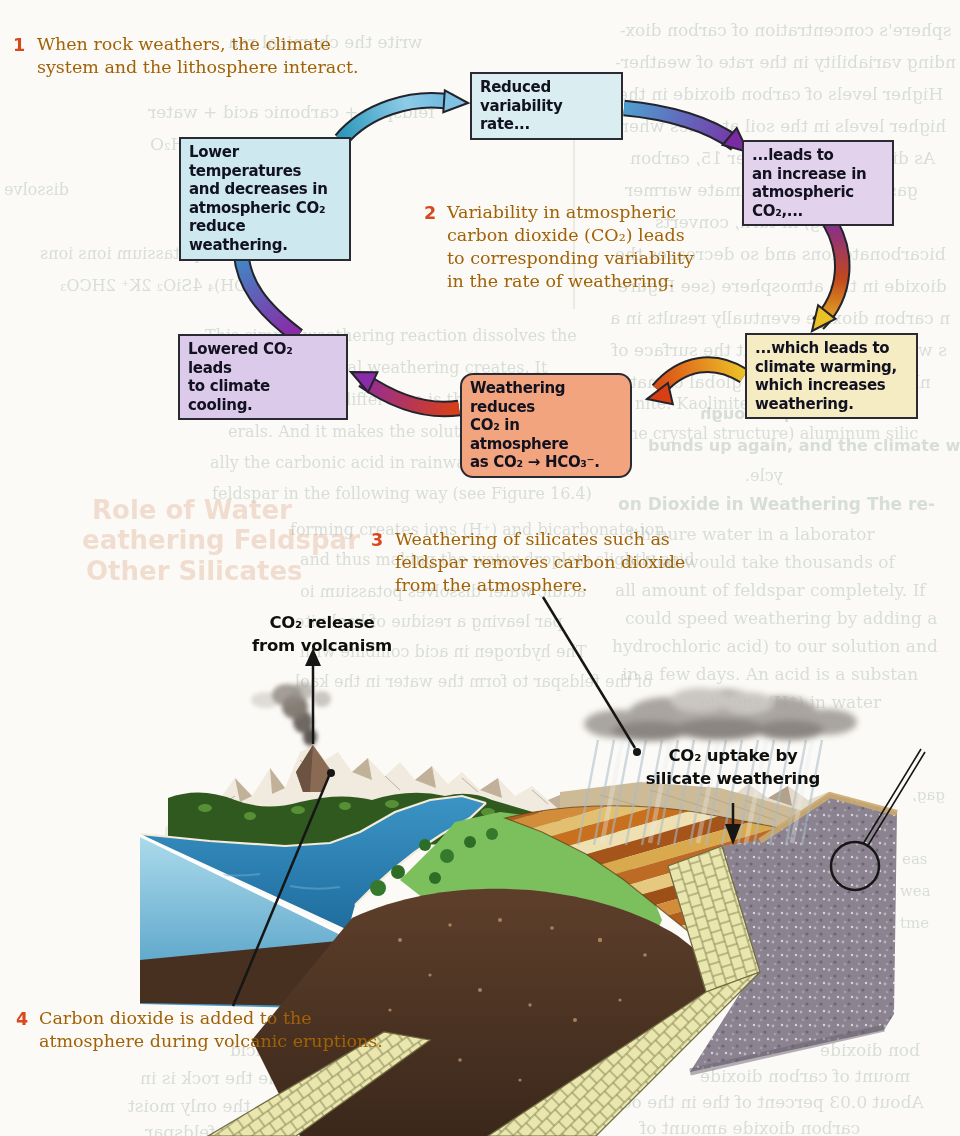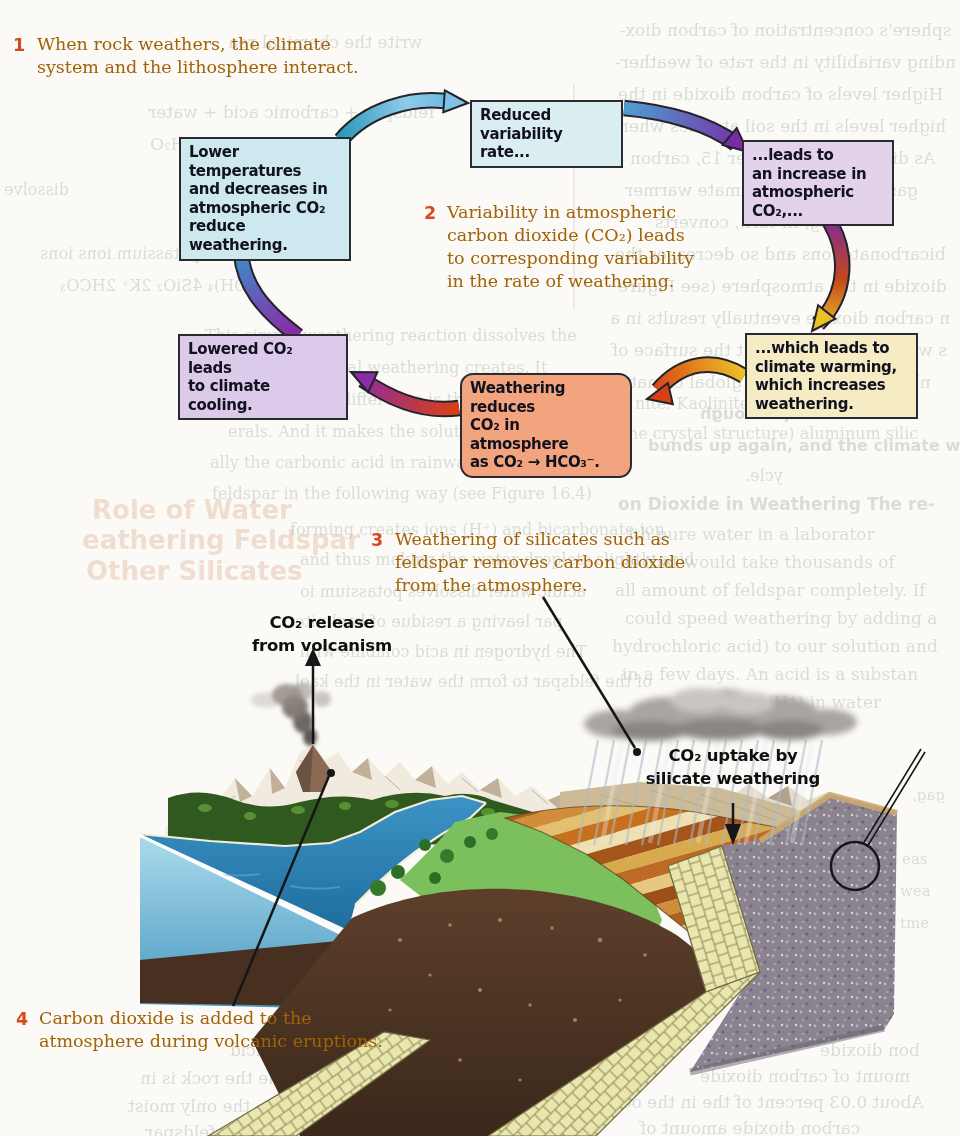--- a/index.html
+++ b/index.html
@@ -378,21 +378,21 @@
         <line x1="313" y1="744" x2="313" y2="664"></line>
         <path d="M313,648 L305,666 L321,666 Z" fill="#161616" stroke="none"></path>
         <line x1="733" y1="803" x2="733" y2="827"></line>
         <path d="M733,845 L725,824 L741,824 Z" fill="#161616" stroke="none"></path>
         <circle cx="855" cy="866" r="24" stroke-width="2.5"></circle>
         <path d="M863,844 L921,749 M867,847 L925,752" stroke-width="1.6"></path>
       </g>
     </g>
   </svg>
 
-  <div class="cbox" style="left: 470px; top: 72px; width: 153px; background: rgb(218, 238, 242); margin-top: 28px;">
+  <div class="cbox" style="left: 470px; top: 72px; width: 153px; background: rgb(218, 238, 242);">
     <div>Reduced</div>
     <div>variability rate...</div>
   </div>
   <div class="cbox" style="left: 742px; top: 140px; width: 152px; background: rgb(226, 210, 236);">
     <div>...leads  to</div>
     <div>an increase in</div>
     <div>atmospheric CO₂,...</div>
   </div>
   <div class="cbox" style="left: 745px; top: 333px; width: 173px; background: rgb(246, 236, 195);">
     <div>...which leads to</div>

